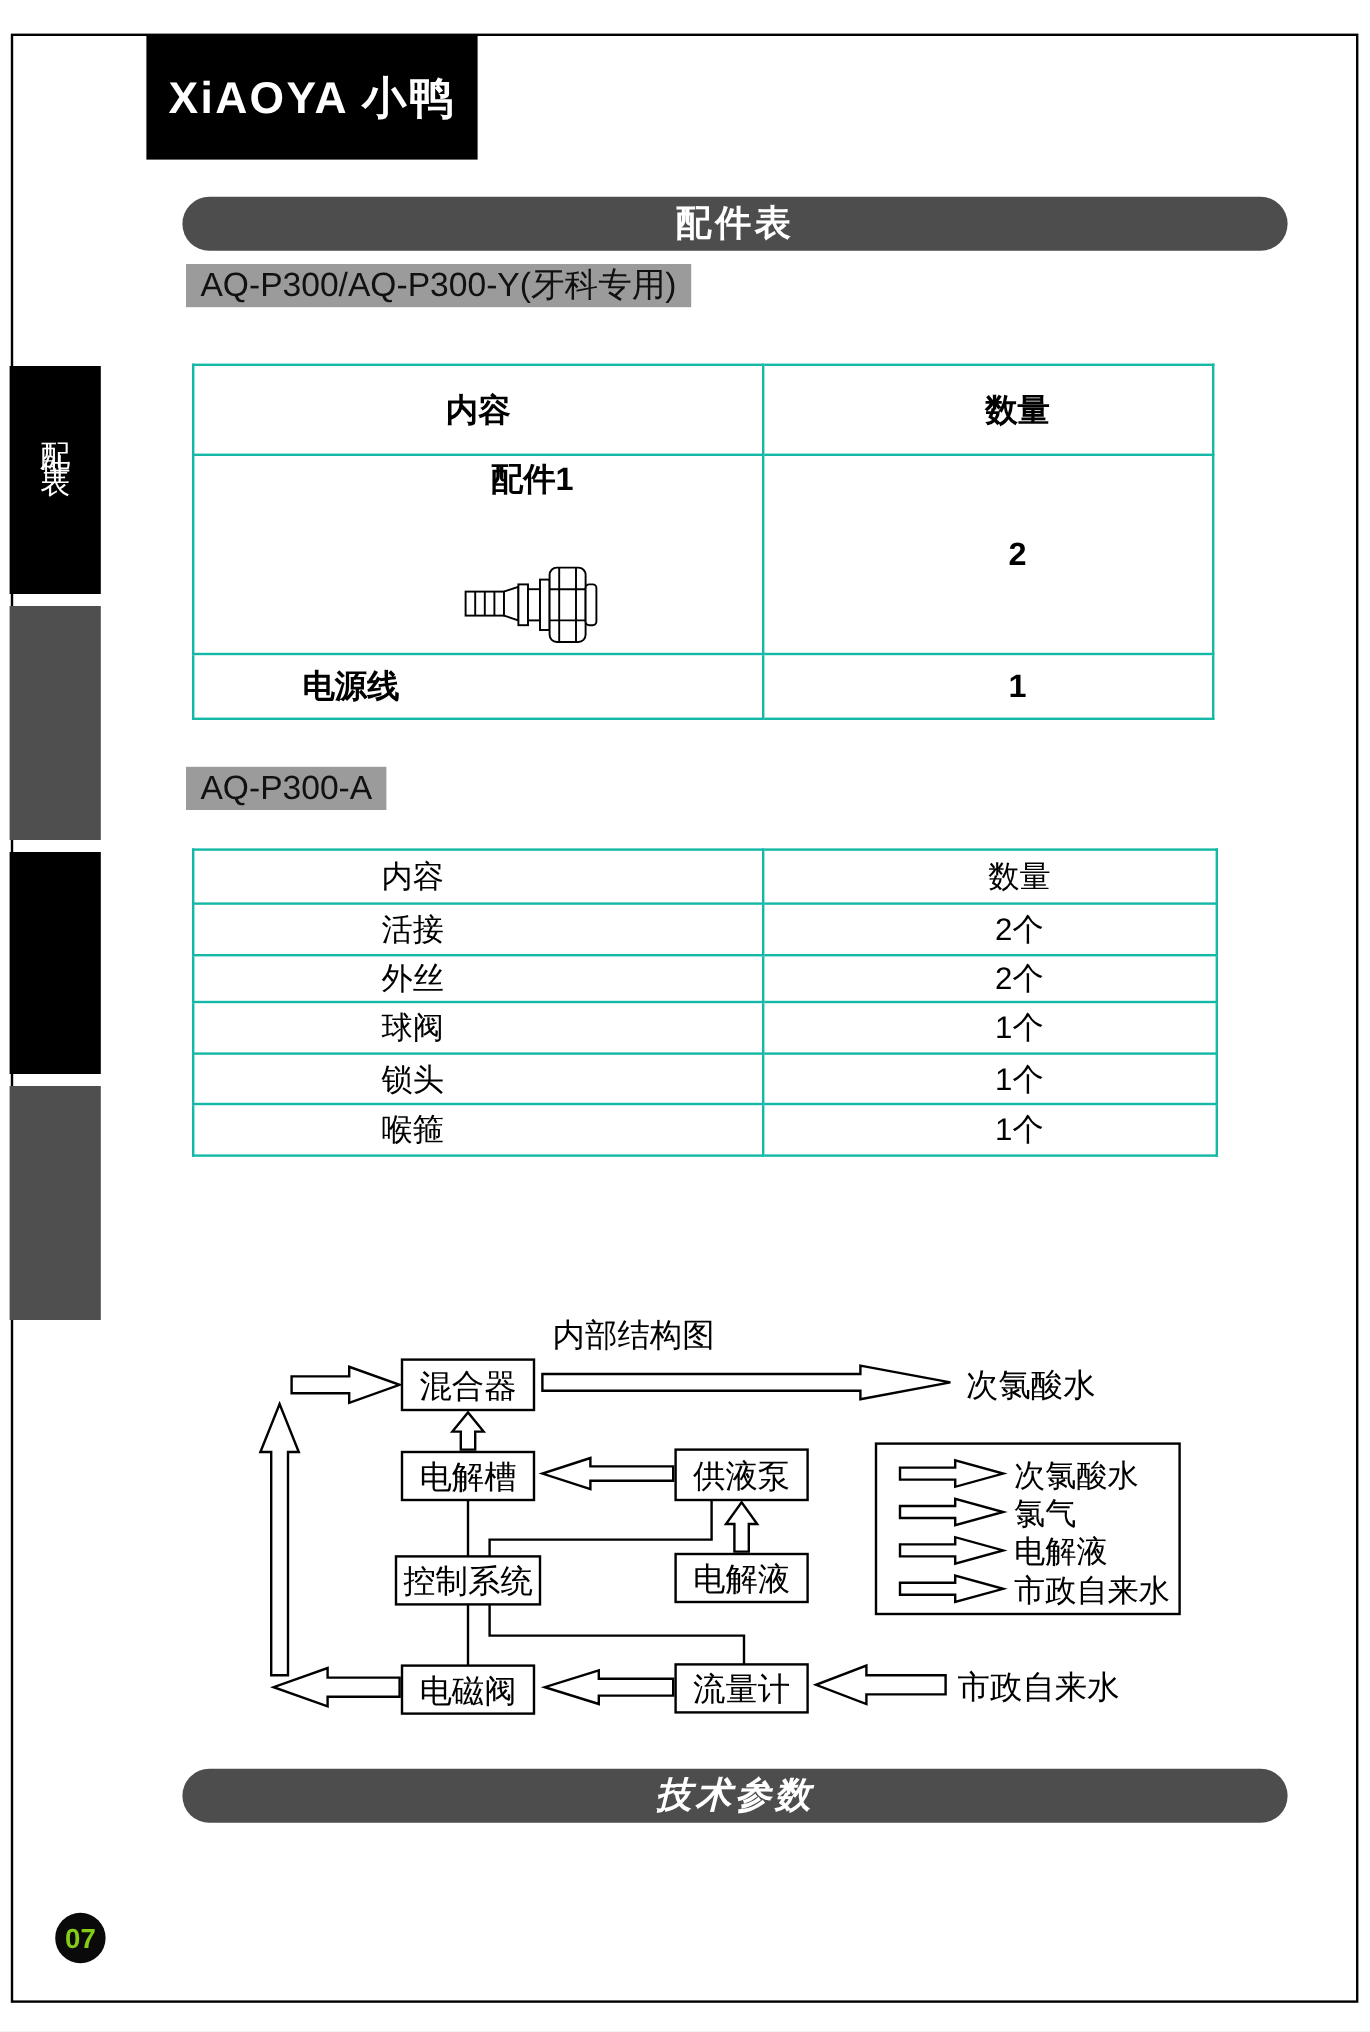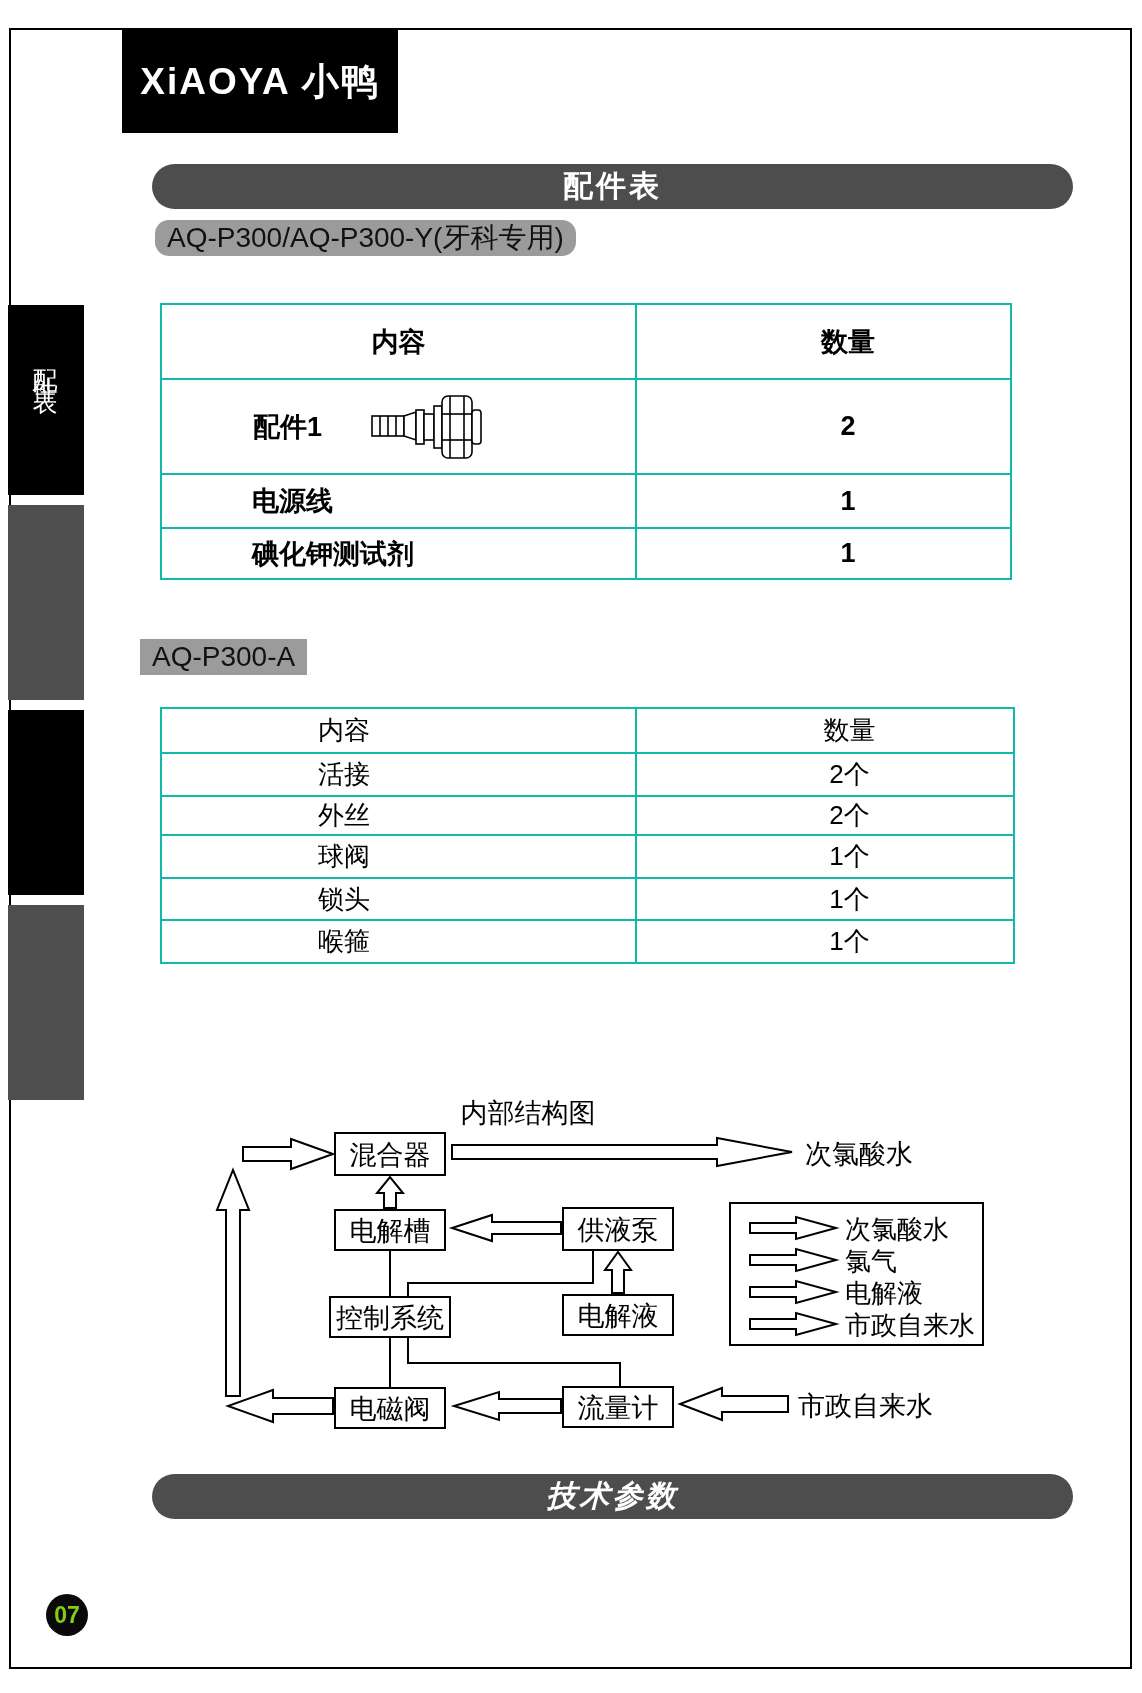--- a/index.html
+++ b/index.html
@@ -27,22 +27,22 @@
     border-radius:23px; display:flex; align-items:center; justify-content:center;
   }
   .bar span{color:#fff; font-size:30px; font-weight:700; letter-spacing:3px;}
   .bar.top{top:164px;}
   .bar.bottom{top:1474px;font-style:italic;}
   
   .badge{
     position:absolute; background:#9b9b9b; color:#111; font-size:28px;
     padding:2px 12px; line-height:32px; white-space:nowrap;
   }
-  .badge.b1{left:155px; top:220px;border-radius:14px;}
-  .badge.b2{left:140px; top:639px;}
+  .badge.b1{left:155px; top:220px;}
+  .badge.b2{left:155px; top:639px;}
   
   .sideblock{position:absolute; left:8px; width:76px;}
   .sb1{top:305px; height:190px; background:#000; display:flex; justify-content:center;}
   .sb2{top:505px; height:195px; background:#4f4f4f;}
   .sb3{top:710px; height:185px; background:#000;}
   .sb4{top:905px; height:195px; background:#4f4f4f;}
   .sb1 .vtext{
     margin-top:44px; color:#fff; font-size:25px;
     writing-mode:vertical-rl; text-orientation:upright; letter-spacing:10px;
   }
@@ -50,21 +50,21 @@
   table.acc{position:absolute; border-collapse:collapse; table-layout:fixed;}
   table.acc td{border:2px solid #14b8a6; box-sizing:border-box; vertical-align:middle;}
   table.t1{left:160px; top:303px; width:850px;}
   table.t1 td{font-size:27px; font-weight:700;}
   table.t2{left:160px; top:707px; width:853px;}
   table.t2 td{font-size:26px; font-weight:400;}
   td.cc{text-align:center;}
   td.cq{text-align:center; padding-left:50px;}
   td.cl1{padding-left:90px;}
   td.cl2{padding-left:156px;}
-  .rowflex{display:flex; align-items:center; gap:48px; padding-left:90px;}
+  .rowflex{display:flex; align-items:center; gap:48px; padding-left:90px;flex-direction:column;}
   .fitting{flex:0 0 auto;}
   
   .diagram{position:absolute; left:150px; top:1030px; width:860px; height:440px;}
   .dbox{fill:#fff; stroke:#000; stroke-width:2px;}
   .harrow{fill:#fff; stroke:#000; stroke-width:2px;}
   .dline{fill:none; stroke:#000; stroke-width:2px;}
   .dtext{font-family:"Liberation Sans", sans-serif; font-size:27px; fill:#000;
          text-anchor:middle; dominant-baseline:central;}
   .dtitle{font-size:27px;}
   .dlabel{text-anchor:start;}
@@ -133,24 +133,20 @@
             </g>
           </svg>
         </div>
       </td>
       <td class="cq">2</td>
     </tr>
     <tr style="height:54px">
       <td class="cl1">电源线</td>
       <td class="cq">1</td>
     </tr>
-    <tr style="height:51px">
-      <td class="cl1">碘化钾测试剂</td>
-      <td class="cq">1</td>
-    </tr>
   </tbody>
     </table>
 
   <div class="badge b2">AQ-P300-A</div>
 
   <table class="acc t2">
     <colgroup>
         <col style="width:475px">
         <col style="width:378px">
       </colgroup>

